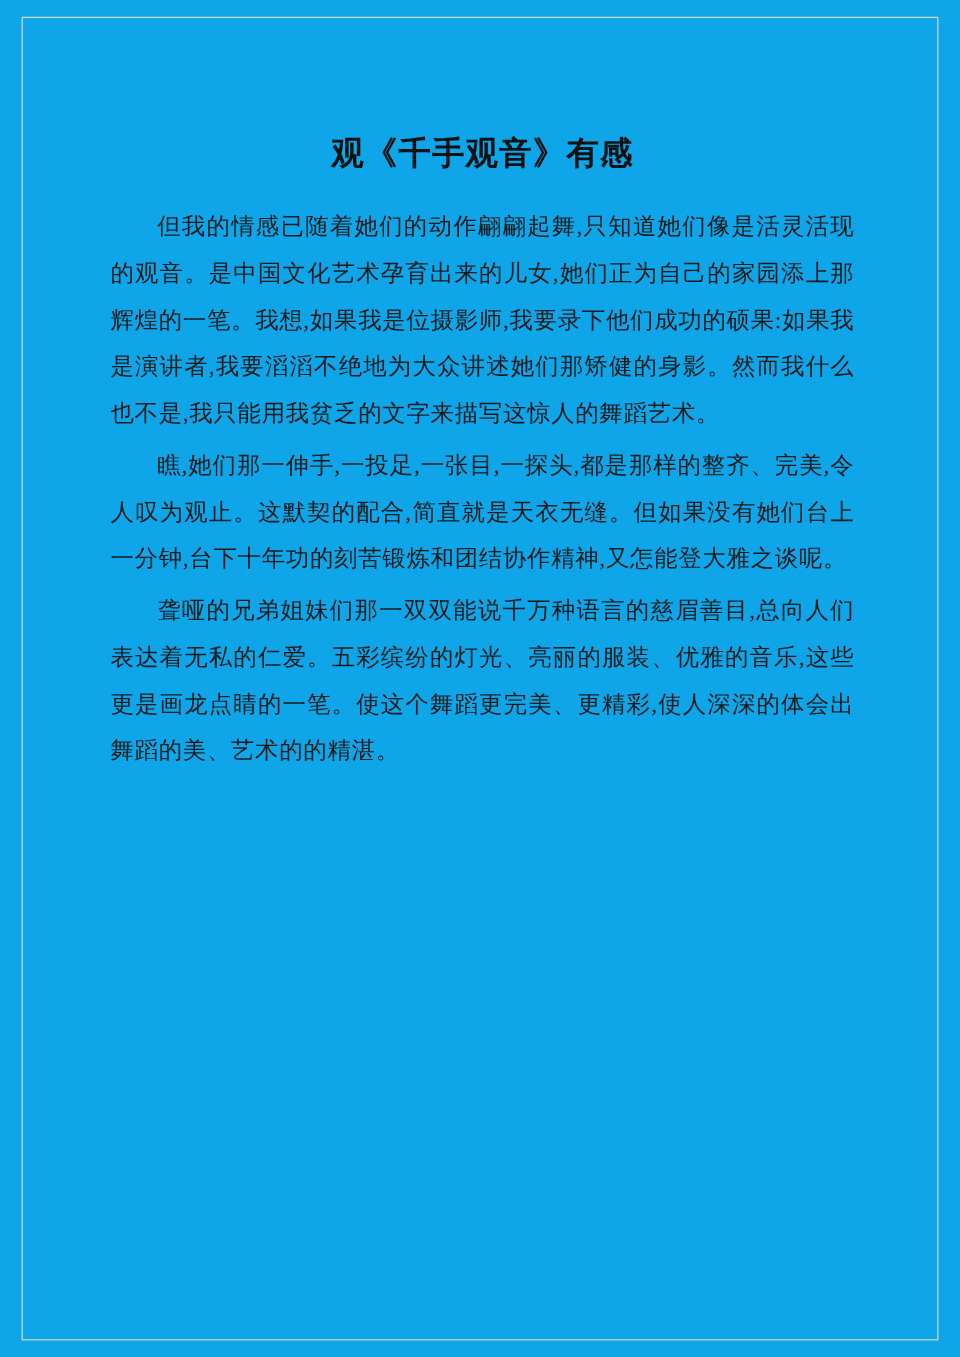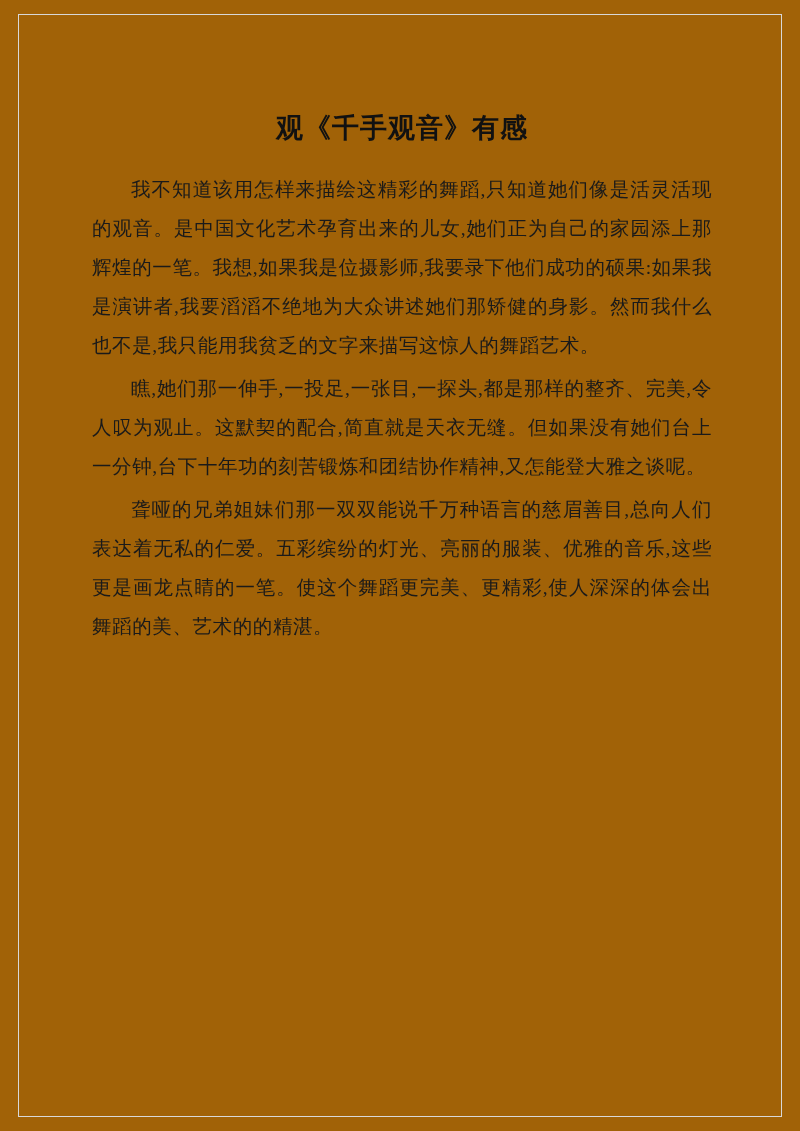--- a/index.html
+++ b/index.html
@@ -14,21 +14,21 @@
     color: #1a1a1a;
     position: relative;
     overflow: hidden;
   }
   .page {
     width: 800px;
     height: 1131px;
     box-sizing: border-box;
     padding: 0;
     position: relative;
-    background: #a16207;
+    background: #0ea5e9;
   }
   .page-border {
     position: absolute;
     left: 18px;
     top: 14px;
     width: 764px;
     height: 1103px;
     border: 1px solid #d8d8d8;
     box-sizing: border-box;
     pointer-events: none;
@@ -71,18 +71,18 @@
 </style>
 </head>
 <body>
 
 <div class="page">
   <div class="page-border"></div>
 
   <div class="content">
     <h1 class="doc-title">观《千手观音》有感</h1>
 
-    <p class="para">我不知道该用怎样来描绘这精彩的舞蹈,只知道她们像是活灵活现的观音。是中国文化艺术孕育出来的儿女,她们正为自己的家园添上那辉煌的一笔。我想,如果我是位摄影师,我要录下他们成功的硕果:如果我是演讲者,我要滔滔不绝地为大众讲述她们那矫健的身影。然而我什么也不是,我只能用我贫乏的文字来描写这惊人的舞蹈艺术。</p>
+    <p class="para">但我的情感已随着她们的动作翩翩起舞,只知道她们像是活灵活现的观音。是中国文化艺术孕育出来的儿女,她们正为自己的家园添上那辉煌的一笔。我想,如果我是位摄影师,我要录下他们成功的硕果:如果我是演讲者,我要滔滔不绝地为大众讲述她们那矫健的身影。然而我什么也不是,我只能用我贫乏的文字来描写这惊人的舞蹈艺术。</p>
     <p class="para">瞧,她们那一伸手,一投足,一张目,一探头,都是那样的整齐、完美,令人叹为观止。这默契的配合,简直就是天衣无缝。但如果没有她们台上一分钟,台下十年功的刻苦锻炼和团结协作精神,又怎能登大雅之谈呢。</p>
     <p class="para">聋哑的兄弟姐妹们那一双双能说千万种语言的慈眉善目,总向人们表达着无私的仁爱。五彩缤纷的灯光、亮丽的服装、优雅的音乐,这些更是画龙点睛的一笔。使这个舞蹈更完美、更精彩,使人深深的体会出舞蹈的美、艺术的的精湛。</p>
   </div>
 
 </div>
 
 </body></html>

